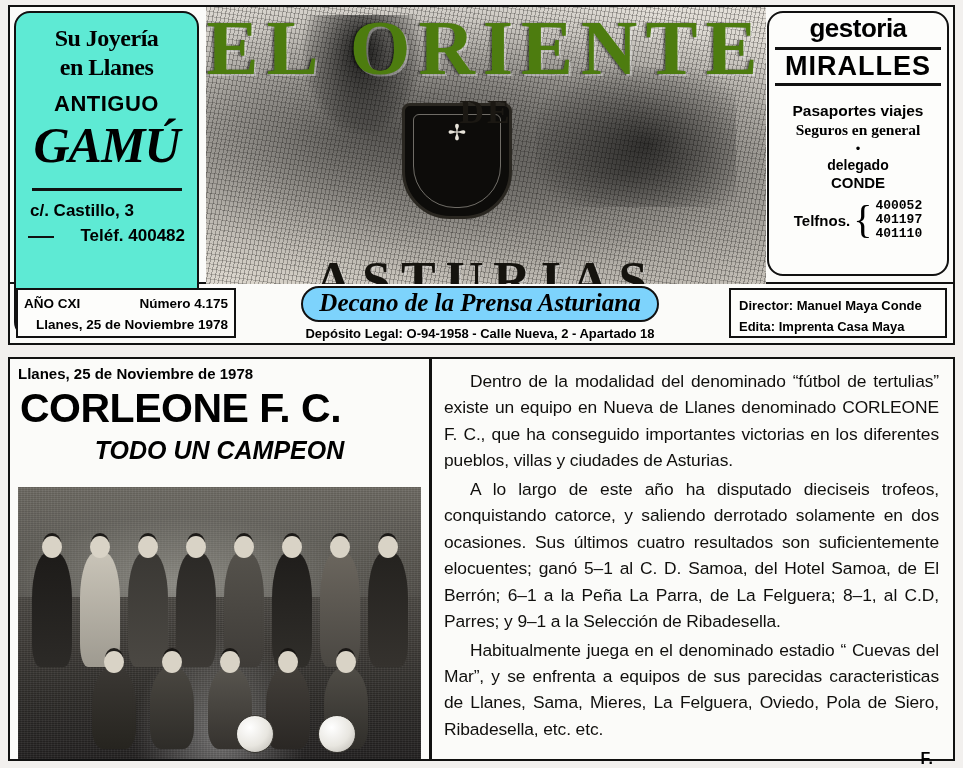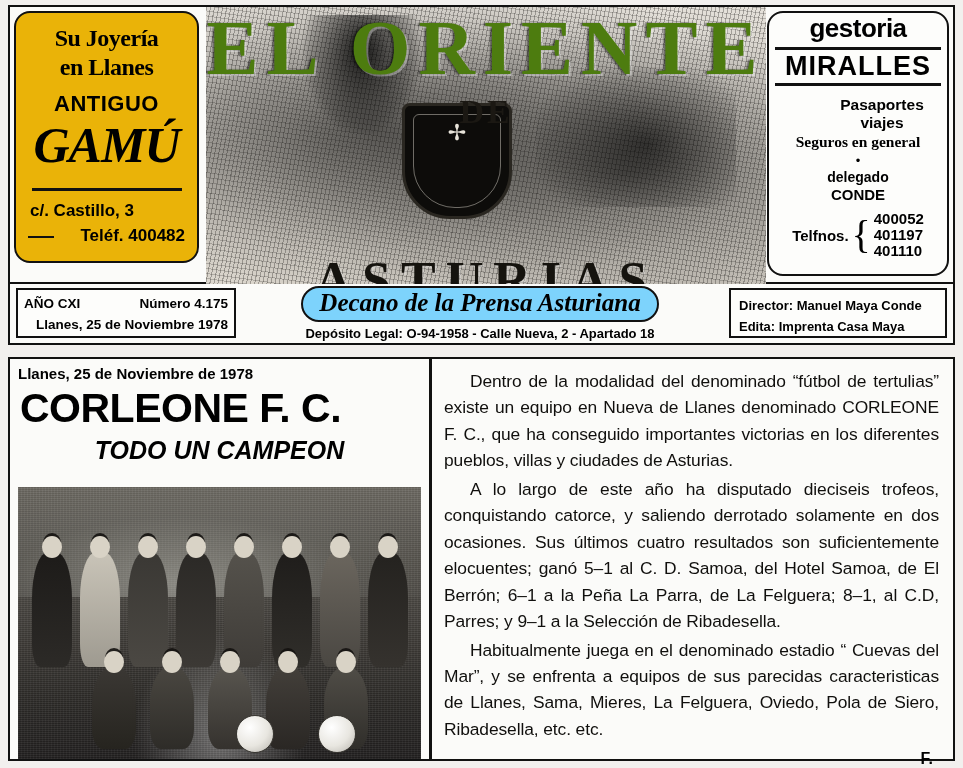--- a/index.html
+++ b/index.html
@@ -37,25 +37,25 @@
     border-bottom: 2px solid #111;
     box-sizing: border-box;
   }
 
   
   .ad-left {
     position: absolute;
     left: 4px;
     top: 4px;
     width: 185px;
-    height: 252px;
+    height: 327px;
     border: 2px solid #111;
     border-radius: 16px;
     box-sizing: border-box;
-    background: #eab308;
+    background: #5eead4;
     text-align: center;
     overflow: hidden;
   }
   .ad-left .l1 {
     font-family: "Liberation Serif", serif;
     font-weight: bold;
     font-size: 24px;
     margin-top: 12px;
     letter-spacing: -0.5px;
   }
@@ -248,22 +248,21 @@
     letter-spacing: 1px;
     border-top: 3px solid #111;
     border-bottom: 3px solid #111;
     margin: 3px 6px 0 6px;
     padding: 1px 0;
   }
   .ad-right .r3 {
     font-family: "Liberation Sans", sans-serif;
     font-weight: bold;
     font-size: 15.5px;
-    margin-top: 10px;
-    padding-left: 48px;
+    margin-top: 16px;
   }
   .ad-right .r4 {
     font-family: Liberation Serif, serif;
     font-weight: bold;
     font-size: 15.5px;
     margin-top: 1px;
   }
   .ad-right .dot {
     font-size: 13px;
     margin-top: 2px;
@@ -298,23 +297,23 @@
     font-weight: bold;
     font-size: 15px;
   }
   .phones .brace {
     font-family: "Liberation Serif", serif;
     font-size: 40px;
     line-height: 30px;
     font-weight: normal;
   }
   .phones .nums {
-    font-family: Liberation Sans, sans-serif;
-    font-weight: bold;
-    font-size: 15px;
+    font-family: Liberation Mono, monospace;
+    font-weight: bold;
+    font-size: 13px;
     text-align: left;
     line-height: 1.08;
   }
 
   
   .masthead-bottom {
     position: relative;
     height: 59px;
   }
   .mb-left {

